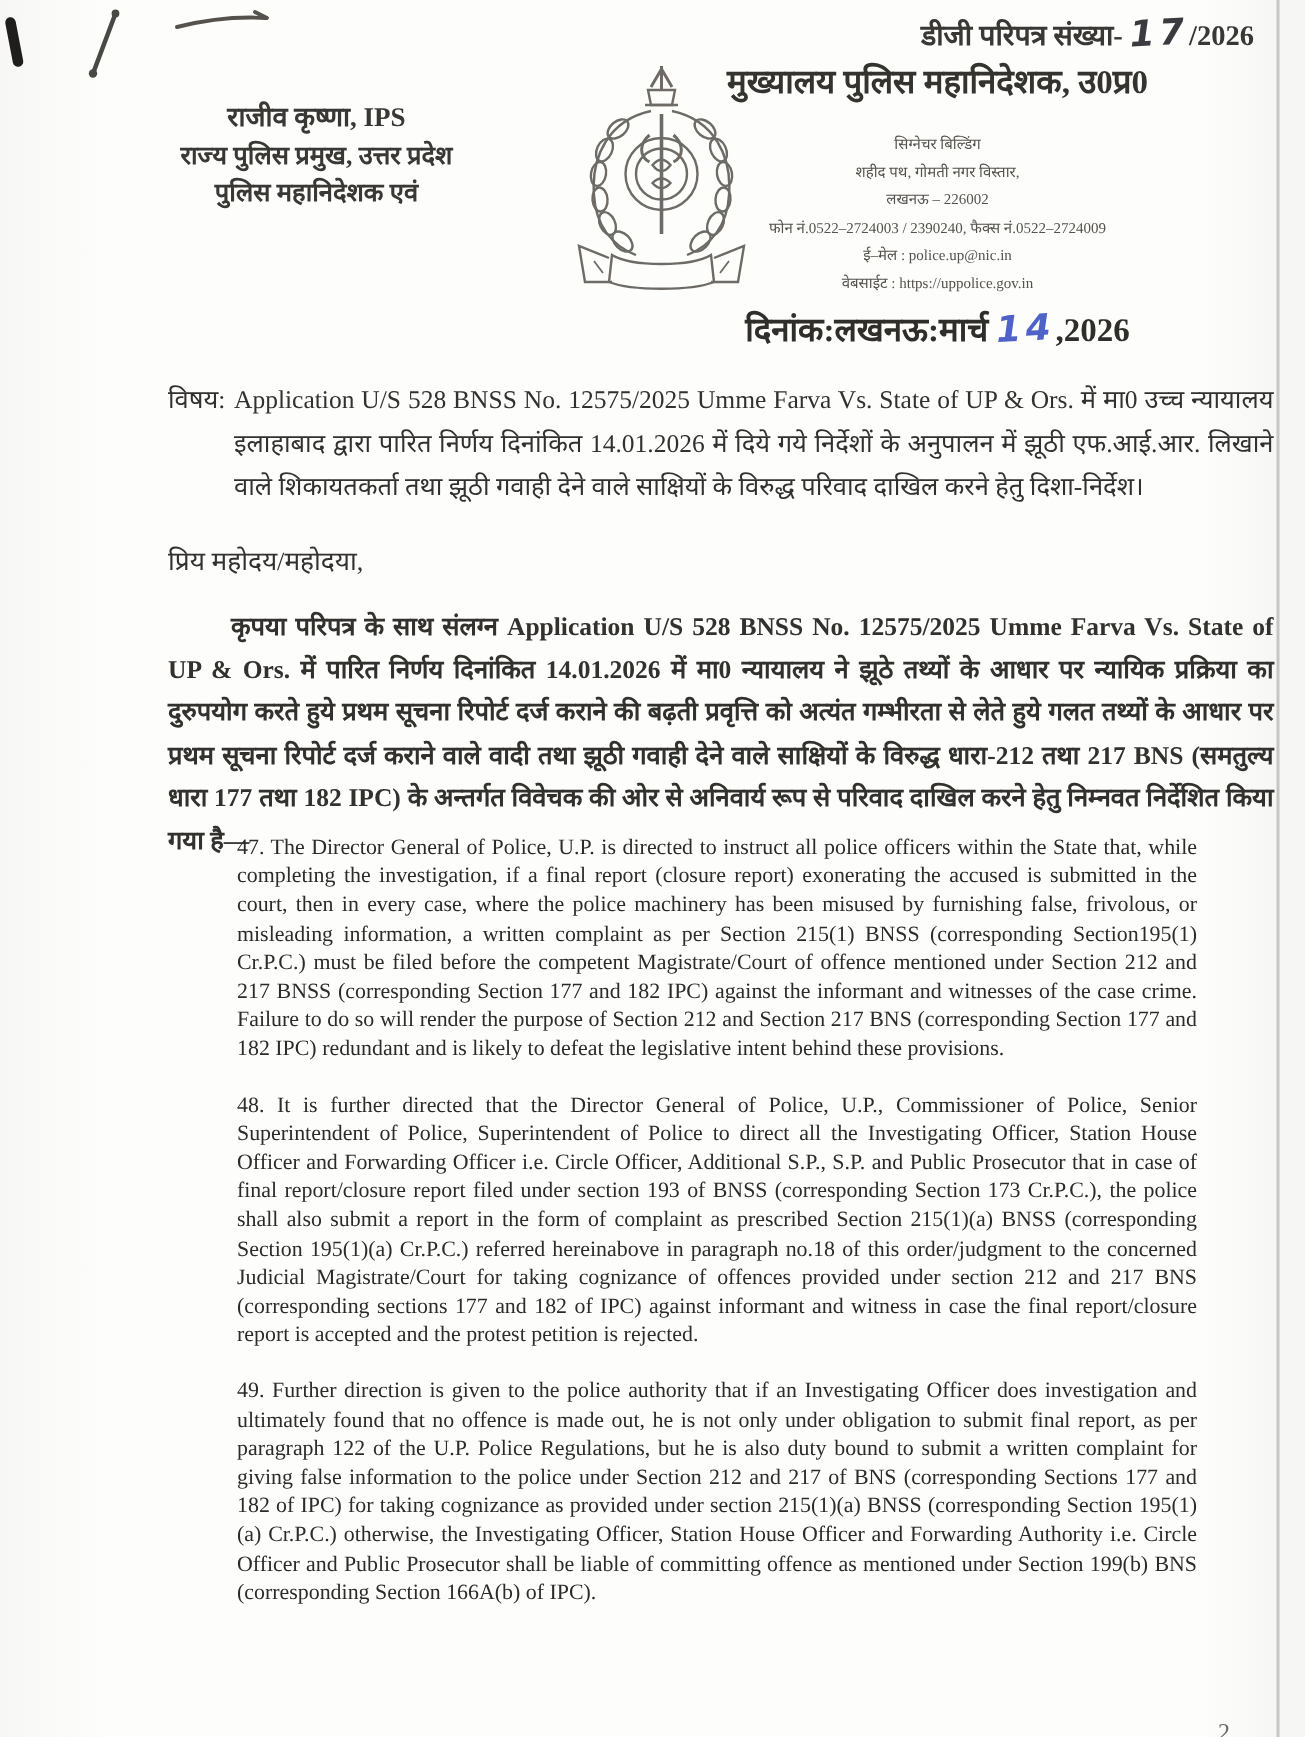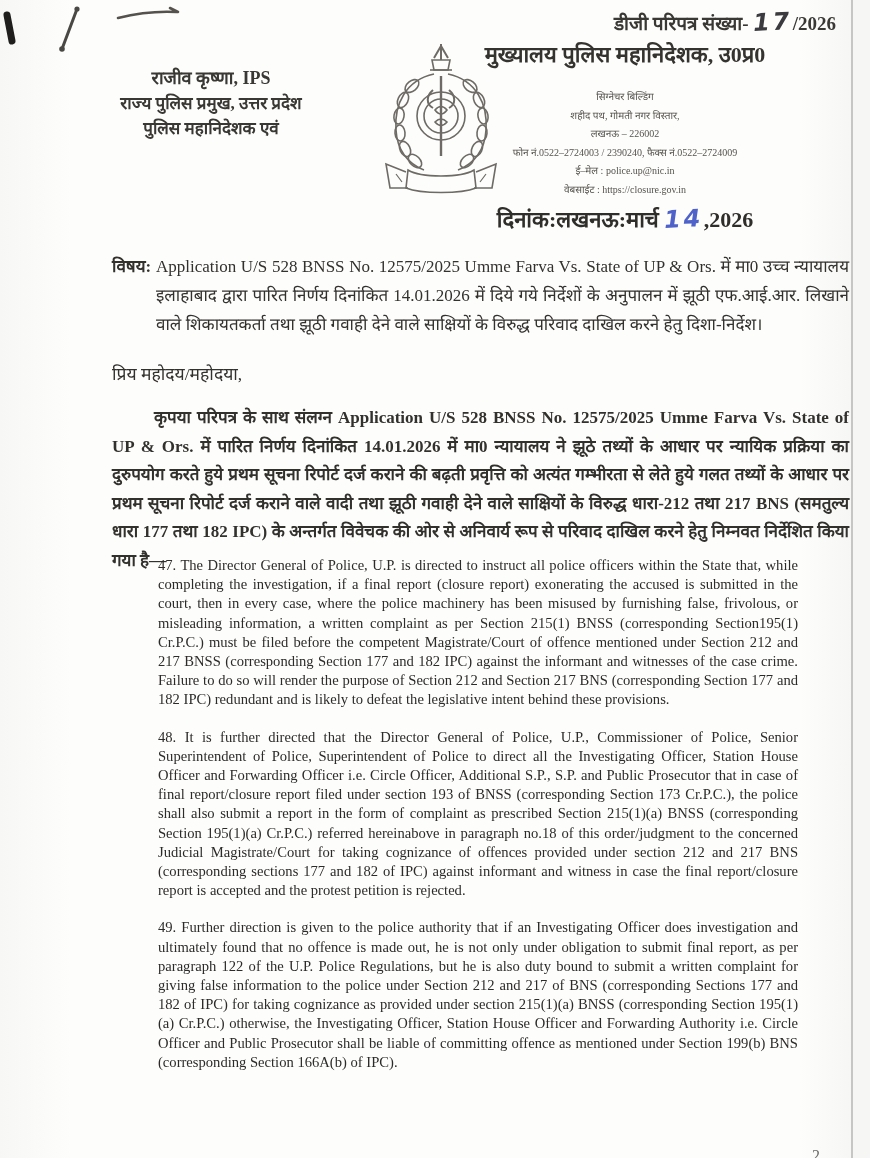--- a/index.html
+++ b/index.html
@@ -48,21 +48,21 @@
   .hw-blue { color: #4f62c9; }
   .office-line { font-size: 22px; font-weight: bold; color: #35332f; margin-bottom: 20px; }
   .addr { font-size: 10px; line-height: 18.5px; color: #55524d; }
   .dateline { font-size: 22px; font-weight: bold; color: #302e2b; margin-top: 4px; }
   
   .subject {
     position: absolute; left: 112px; top: 252px; width: 737px;
     font-size: 17px; line-height: 29px; display: flex;
     text-align: justify; color: #33312e;
   }
-  .subject-label { flex: 0 0 44px; font-weight: bold; }
+  .subject-label { flex: 0 0 44px; font-weight: normal; }
   .subject-text { flex: 1; }
   .salutation {
     position: absolute; left: 112px; top: 361px;
     font-size: 17.5px; color: #33312e;
   }
   .body-hindi {
     position: absolute; left: 112px; top: 404px; width: 737px;
     font-size: 17px; line-height: 28.5px; text-align: justify;
     text-indent: 42px; color: #33312e; font-weight: bold;
   }
@@ -138,21 +138,21 @@
       <span>डीजी परिपत्र संख्या-</span>
       <span class="hw hw-dark">17</span><span>/2026</span>
     </div>
     <div class="office-line">मुख्यालय पुलिस महानिदेशक, उ0प्र0</div>
     <div class="addr">
       <div>सिग्नेचर बिल्डिंग</div>
       <div>शहीद पथ, गोमती नगर विस्तार,</div>
       <div>लखनऊ – 226002</div>
       <div>फोन नं.0522–2724003 / 2390240, फैक्स नं.0522–2724009</div>
       <div>ई–मेल : police.up@nic.in</div>
-      <div>वेबसाईट : https://closure.gov.in</div>
+      <div>वेबसाईट : https://uppolice.gov.in</div>
     </div>
     <div class="dateline">
       <span>दिनांक:लखनऊ:मार्च</span>
       <span class="hw hw-blue">14</span><span>,2026</span>
     </div>
   </div>
 
   <div class="subject">
     <div class="subject-label">विषय:</div>
     <div class="subject-text">Application U/S 528 BNSS No. 12575/2025 Umme Farva Vs. State of UP &amp; Ors. में मा0 उच्च न्यायालय इलाहाबाद द्वारा पारित निर्णय दिनांकित 14.01.2026 में दिये गये निर्देशों के अनुपालन में झूठी एफ.आई.आर. लिखाने वाले शिकायतकर्ता तथा झूठी गवाही देने वाले साक्षियों के विरुद्ध परिवाद दाखिल करने हेतु दिशा-निर्देश।</div>

